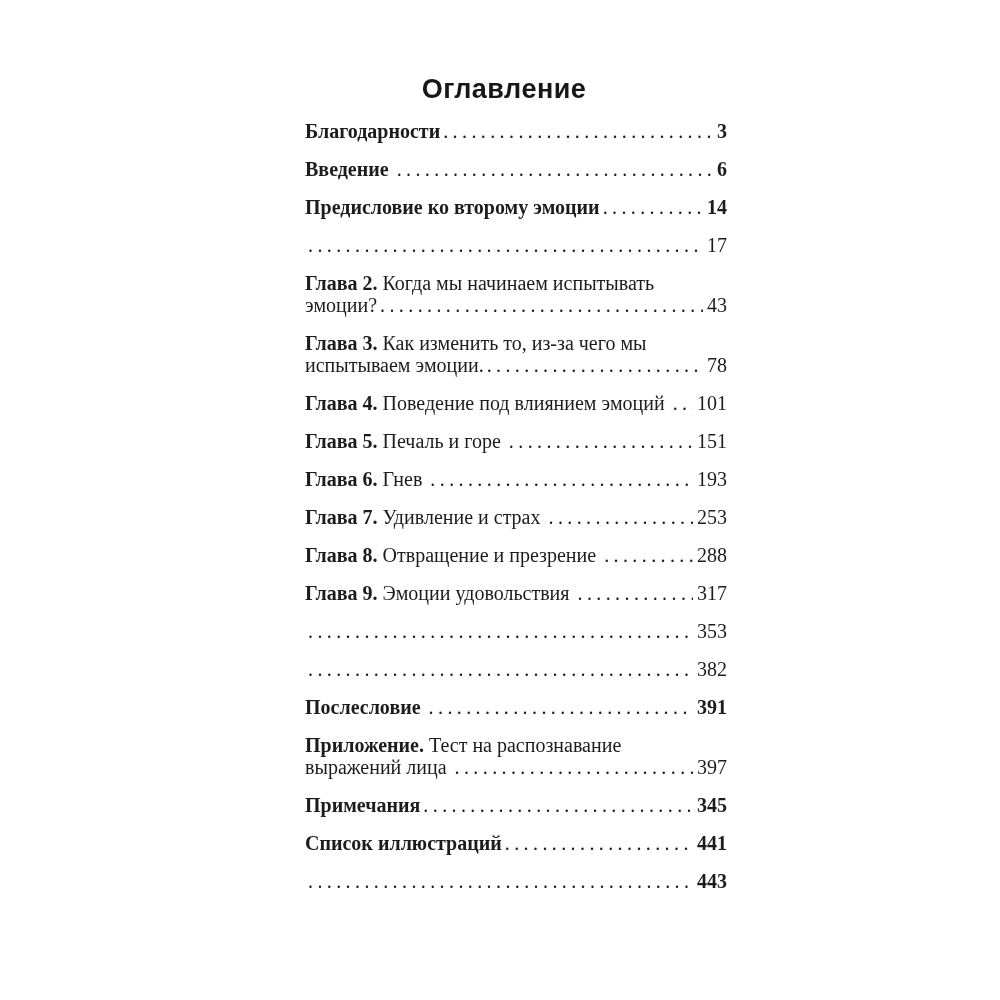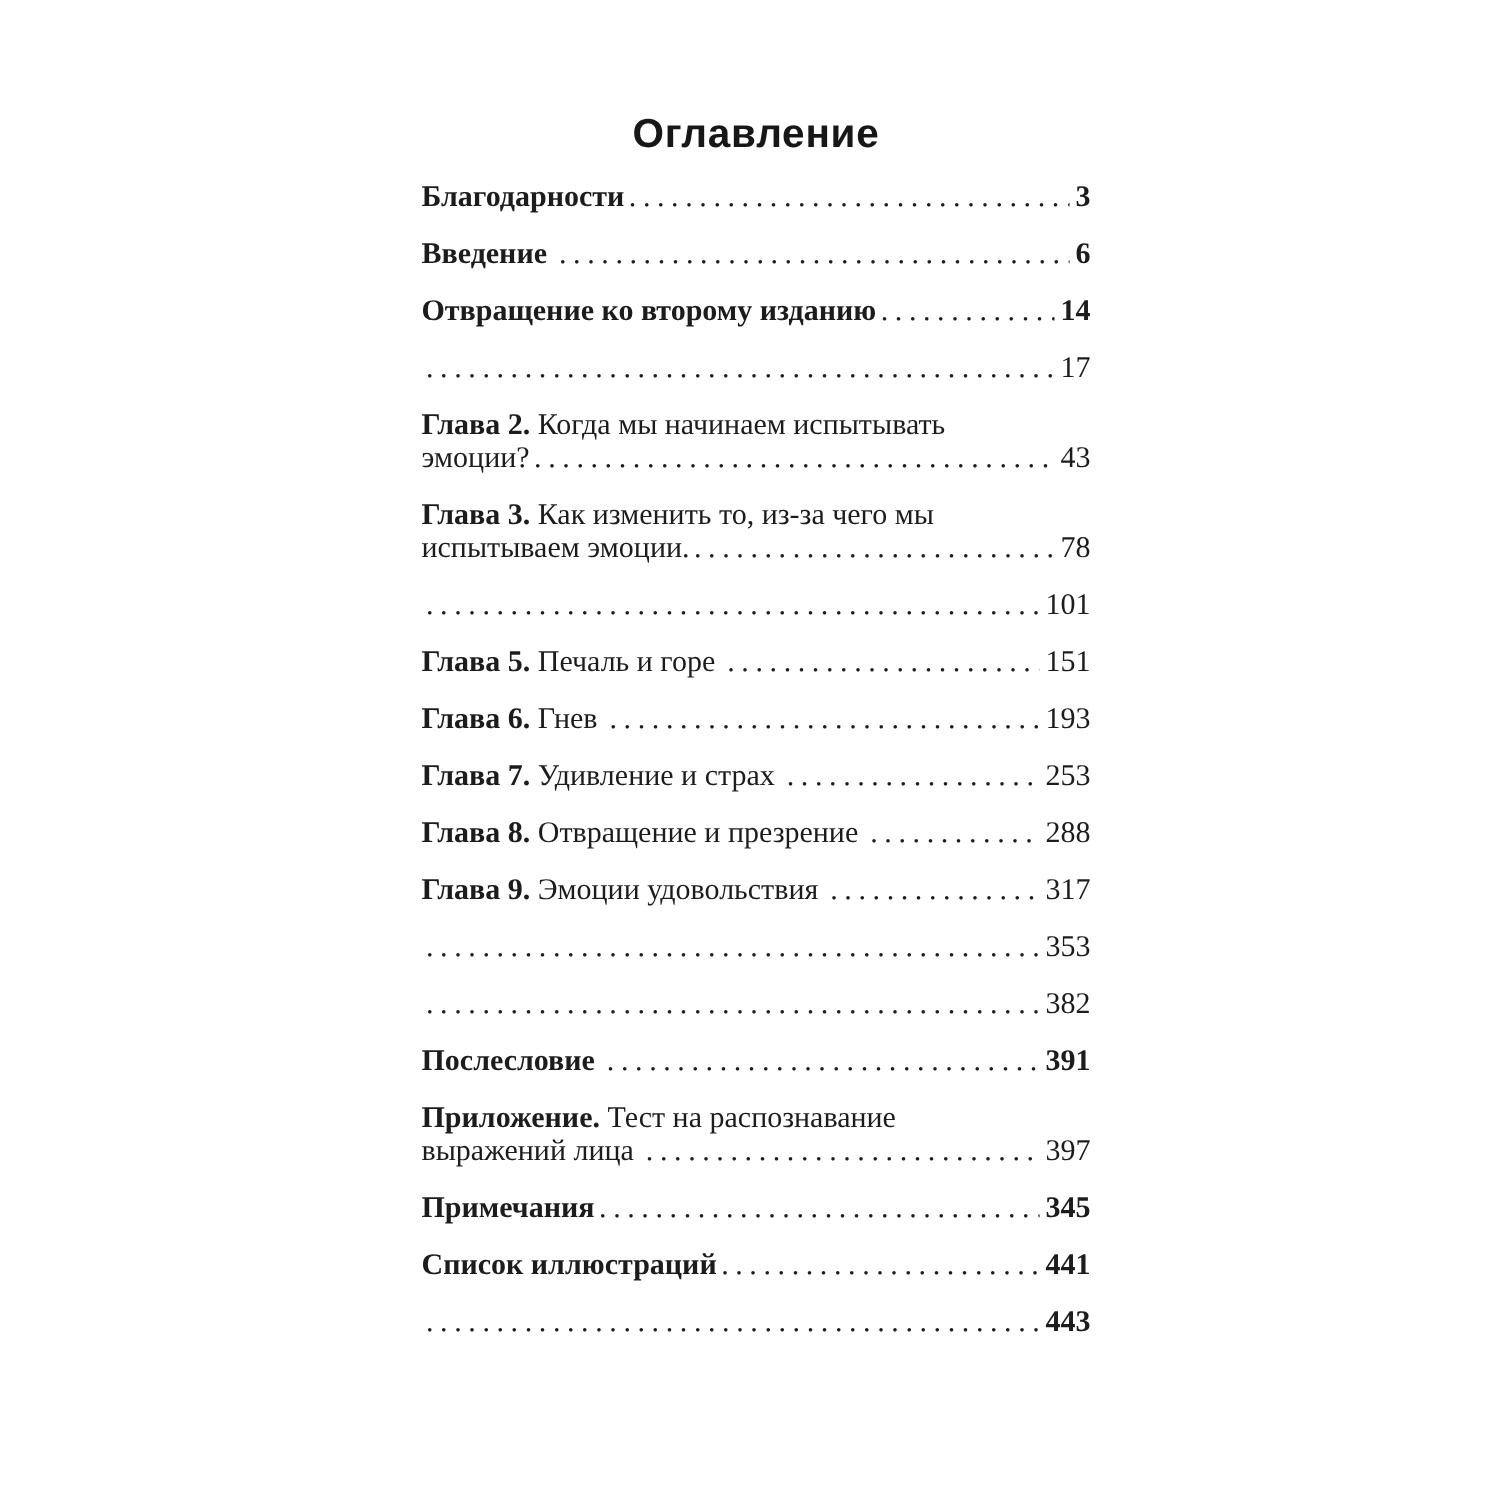--- a/index.html
+++ b/index.html
@@ -33,20 +33,21 @@
     color: #171717;
     margin: 0 0 14px 0;
   }
   .entry {
     margin: 0 0 16px 0;
     line-height: 22px;
   }
   .row {
     display: flex;
     align-items: center;
+    margin-left: 24px;
   }
   .label, .cont {
     flex: 0 0 auto;
     white-space: pre;
   }
   .b {
     font-weight: 700;
   }
   .dots {
     flex: 1 1 auto;
@@ -76,21 +77,21 @@
         </div>
         <div class="entry">
           <div class="row">
             <span class="label"><span class="b">Введение </span></span>
             <span class="dots">................................................................................</span>
             <span class="num b">6</span>
           </div>
         </div>
         <div class="entry">
           <div class="row">
-            <span class="label"><span class="b">Отвращение ко второму изданию</span></span>
+            <span class="label"><span class="b">Предисловие ко второму эмоции</span></span>
             <span class="dots">................................................................................</span>
             <span class="num b">14</span>
           </div>
         </div>
         <div class="entry">
           <div class="row">
             <span class="dots">................................................................................</span>
             <span class="num">17</span>
           </div>
         </div>
@@ -109,20 +110,21 @@
             <span class="label"><span class="b">Глава 3.</span><span> Как изменить то, из-за чего мы</span></span>
           </div>
           <div class="row">
             <span class="cont">испытываем эмоции.</span>
             <span class="dots">................................................................................</span>
             <span class="num">78</span>
           </div>
         </div>
         <div class="entry">
           <div class="row">
+            <span class="label"><span class="b">Глава 4.</span><span> Поведение под влиянием эмоций </span></span>
             <span class="dots">................................................................................</span>
             <span class="num">101</span>
           </div>
         </div>
         <div class="entry">
           <div class="row">
             <span class="label"><span class="b">Глава 5.</span><span> Печаль и горе </span></span>
             <span class="dots">................................................................................</span>
             <span class="num">151</span>
           </div>

